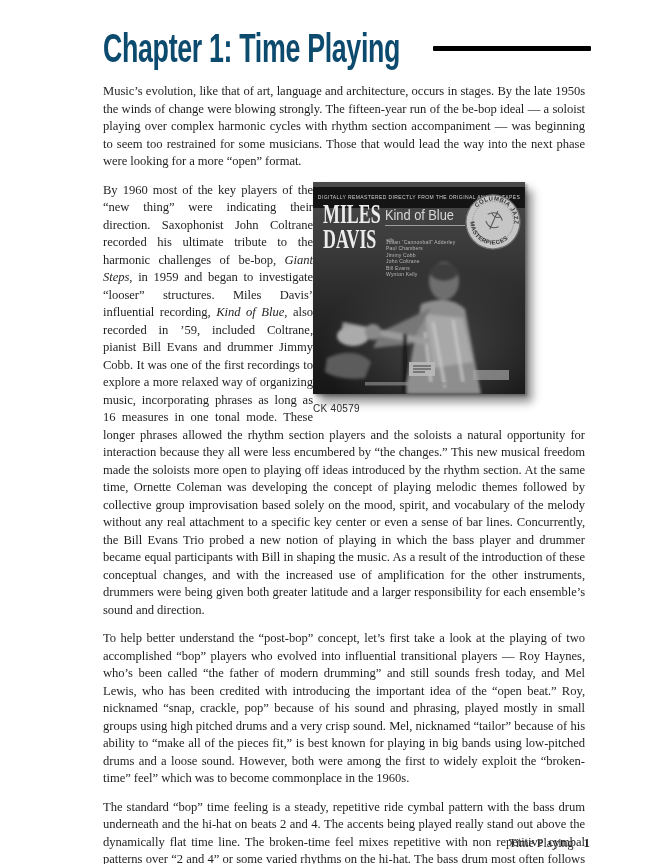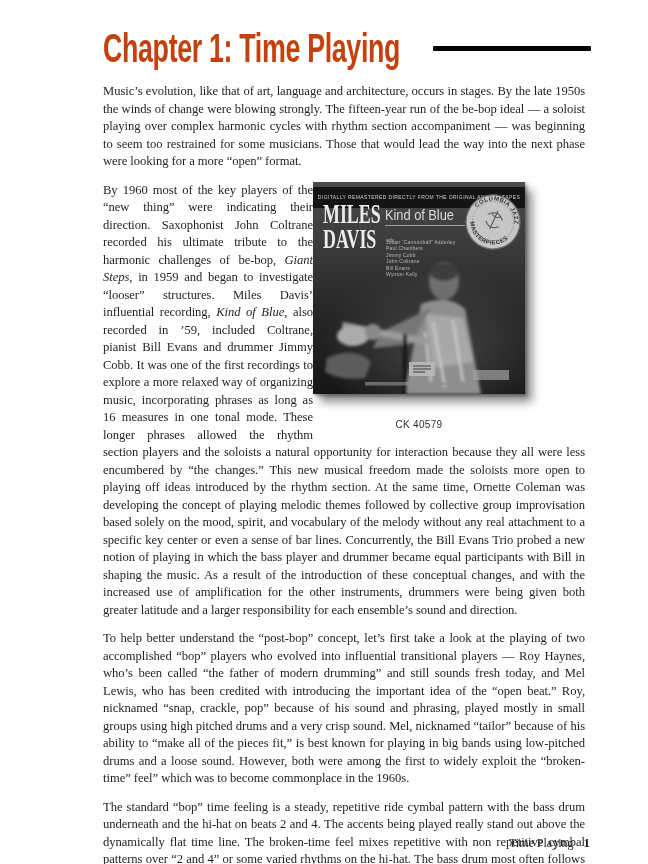--- a/index.html
+++ b/index.html
@@ -4,21 +4,21 @@
 <style>
   html,body{margin:0;padding:0;background:#e9e9e9;}
   .page{
     width:648px;height:864px;background:#ffffff;position:relative;
     box-sizing:border-box;padding:28px 63px 0 103px;
     font-family:"Liberation Serif",serif;color:#1f1f1f;overflow:hidden;
   }
   
   .chapter-header{display:flex;align-items:center;gap:12px;margin:0 0 15px 0;}
   .chapter-title{margin:0;width:318px;flex:none;font-family:"Liberation Sans",sans-serif;
-    font-weight:700;font-size:40px;line-height:1;color:#c2410c;white-space:nowrap;}
+    font-weight:700;font-size:40px;line-height:1;color:#0c4a6e;white-space:nowrap;}
   .chapter-title .squeeze{display:inline-block;transform:scaleX(0.67);transform-origin:0 50%;letter-spacing:-0.5px;}
   .title-rule{flex:1;height:5px;background:#000;margin-right:-6px;border-radius:1px;}
   
   .para{font-size:12.6px;line-height:17.5px;text-align:justify;margin:0 0 11px 0;letter-spacing:-0.05px;}
   .para em{font-style:italic;}
   
   .album-float{float:right;width:272px;margin:2px 0 4px 0;padding:0;}
   .album-cover{
     width:212px;height:212px;position:relative;overflow:hidden;
     background:linear-gradient(180deg,#4a4a4a 0%,#3c3c3c 28%,#262626 62%,#161616 100%);
@@ -38,22 +38,22 @@
   .album-title{
     position:absolute;left:72px;top:25px;color:#d8d8d8;font-family:"Liberation Sans",sans-serif;
     font-size:14px;white-space:nowrap;transform:scaleX(0.92);transform-origin:0 50%;
   }
   .album-title-underline{position:absolute;left:72px;top:43px;width:80px;height:1px;background:#9d9d9d;}
   .album-with{position:absolute;left:73px;top:50px;color:#ababab;font-family:"Liberation Sans",sans-serif;font-size:4.5px;}
   .album-musicians{position:absolute;left:73px;top:57px;color:#b8b8b8;font-family:"Liberation Sans",sans-serif;
     font-size:5px;line-height:6.6px;letter-spacing:0.2px;}
   .jazz-seal{position:absolute;right:3px;top:11px;width:58px;height:58px;}
   .album-caption{
-    width:212px;text-align:center;font-family:"Liberation Sans",sans-serif;
-    font-size:10px;color:#2e2e2e;margin-top:22px;letter-spacing:0.3px;
+    width:212px;text-align:left;font-family:"Liberation Sans",sans-serif;
+    font-size:10px;color:#2e2e2e;margin-top:6px;letter-spacing:0.3px;
   }
   
   .page-footer{position:absolute;right:58px;bottom:13px;font-size:12px;color:#1f1f1f;}
   .footer-section{margin-right:10px;}
   .footer-page-num{font-weight:700;font-size:13px;}
 </style>
 </head>
 <body>
 
 <div class="page">

